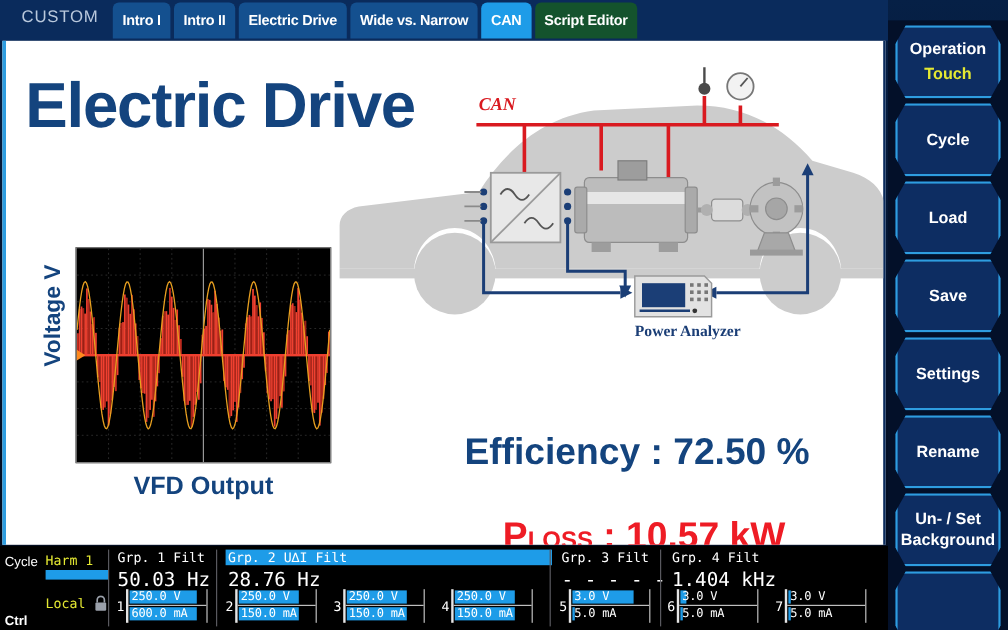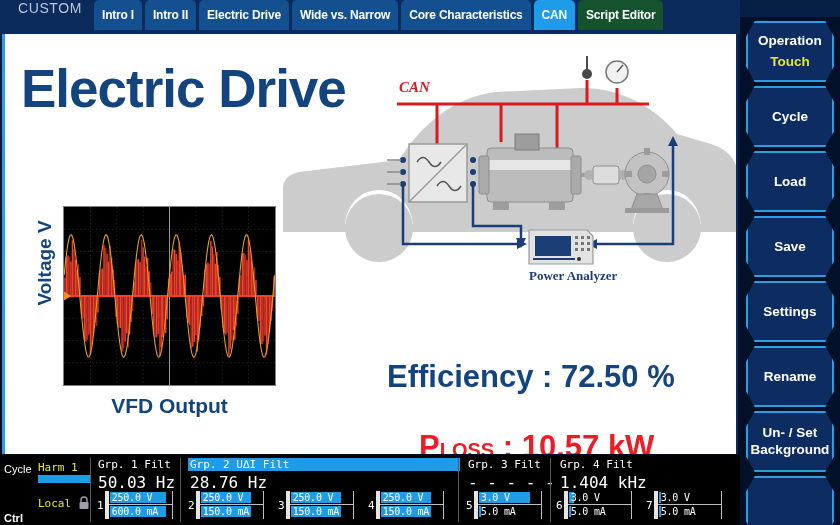--- a/index.html
+++ b/index.html
@@ -12,21 +12,21 @@
   #app {
     position: relative;
     width: 840px; height: 525px;
     background: linear-gradient(180deg,#062046 0%,#031029 55%,#020b1d 100%);
   }
 
   
   #tabbar {
     position: absolute; left: 0; top: 0; width: 740px; height: 34px;
     background: #0a2b5c;
-    display: flex; align-items: flex-start;
+    display: flex; align-items: center;
     padding-left: 4px;
   }
   #custom-label {
     color: #b9c8dc; font-size: 14px; font-weight: 400;
     letter-spacing: .6px;
     padding: 0 12px 8px 14px;
   }
   .tab {
     height: 30px; line-height: 30px;
     padding: 0 8px;
@@ -129,21 +129,21 @@
 
   .grp { position: absolute; top: 3px; }
   .grp-hdr { font-size: 11px; color: #ffffff; white-space: nowrap; padding: 0 2px; }
   .grp-hdr.hl { background: #1e9ce8; color: #ffffff; }
   .grp-freq { font-size: 16px; color: #ffffff; margin-top: 2px; padding-left: 2px; white-space: nowrap; }
 
   .chrow { position: absolute; top: 36px; display: flex; align-items: center; }
   .chnum { font-size: 11px; color: #ffffff; margin-right: 1px; }
   .chbox {
     position: relative; width: 68px; height: 28px;
-    border-left: 4px solid #e5e5e5; border-right: 1px solid #bfbfbf;
+    border-left: 2px solid #e5e5e5; border-right: 1px solid #bfbfbf;
   }
   .chbox::before {
     content:""; position: absolute; left: 0; right: 0; top: 13px; height: 1px; background: #bfbfbf;
   }
   .chbar {
     position: absolute; left: 1px; height: 11px;
     background: #1e9ce8;
   }
   .chbar.top { top: 1px; }
   .chbar.bot { top: 15px; }
@@ -159,21 +159,20 @@
 
 <div id="app">
 
   <div id="tabbar">
     <div id="custom-label">CUSTOM</div>
     <div id="tabs-host" style="display:flex;align-items:flex-end;">
         <div class="tab">Intro I</div>
         <div class="tab">Intro II</div>
         <div class="tab">Electric Drive</div>
         <div class="tab">Wide vs. Narrow</div>
-        <div class="tab">Core Characteristics</div>
         <div class="tab active">CAN</div>
         <div class="tab plain">Script Editor</div>
       </div>
   </div>
 
   <div id="canvas">
 
     <div id="page-title">Electric Drive</div>
 
     <svg id="car" viewBox="0 0 460 290">

